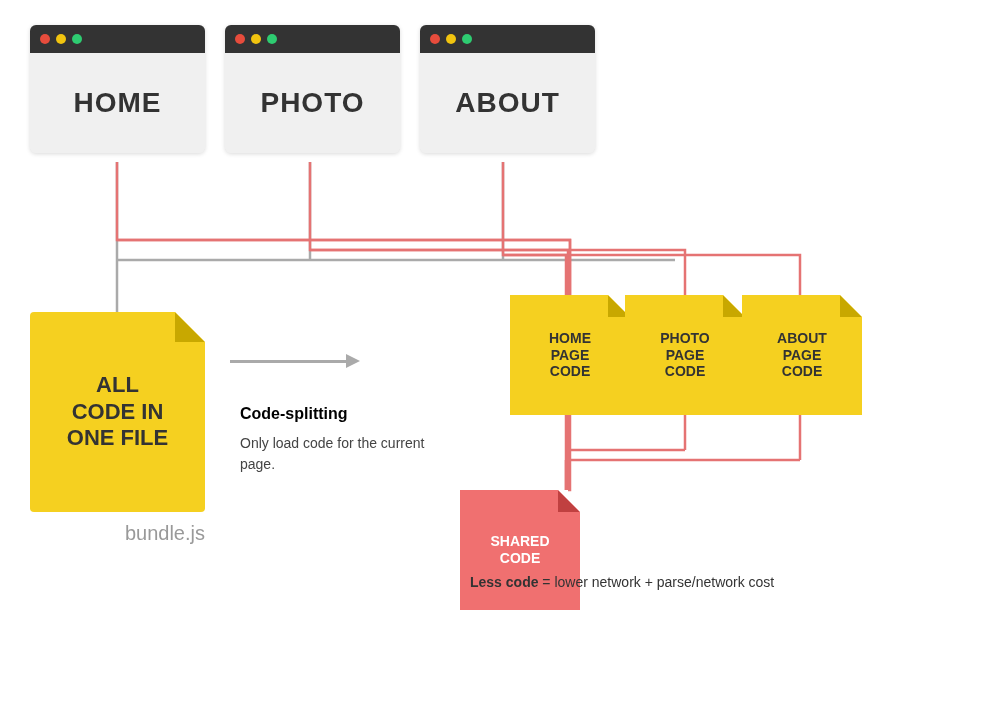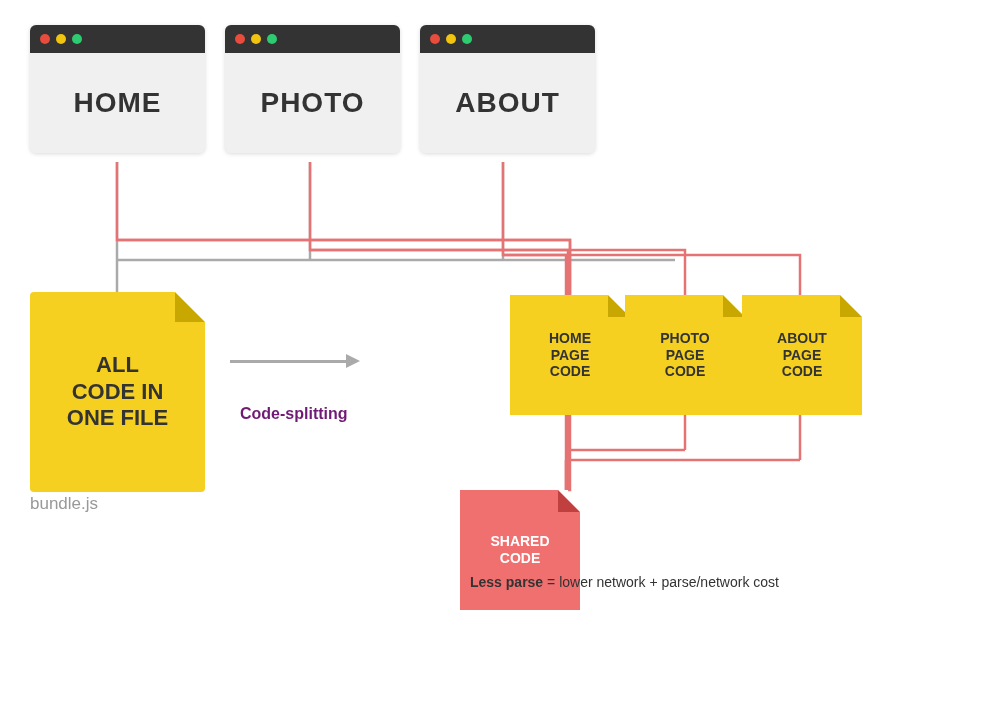--- a/index.html
+++ b/index.html
@@ -68,21 +68,21 @@
       font-size: 28px;
       font-weight: 900;
       color: #333;
       letter-spacing: 1px;
     }
 
     
     .all-code-file {
       position: absolute;
       left: 30px;
-      top: 292px;
+      top: 312px;
     }
 
     .file-shape {
       position: relative;
       display: flex;
       align-items: center;
       justify-content: center;
     }
 
     .file-shape.yellow-file {
@@ -156,24 +156,24 @@
       text-align: center;
       line-height: 1.2;
       z-index: 1;
     }
 
     .file-text.pink-text {
       color: #fff;
     }
 
     .bundle-label {
-      text-align: left;
+      text-align: right;
       color: #999;
-      font-size: 17px;
-      margin-top: 2px;
+      font-size: 20px;
+      margin-top: 10px;
     }
 
     
     .arrow-section {
       position: absolute;
       left: 230px;
       top: 360px;
     }
 
     .arrow-container {
@@ -203,21 +203,21 @@
     .text-block {
       position: absolute;
       left: 240px;
       top: 405px;
       width: 210px;
     }
 
     .text-block .title {
       font-size: 16px;
       font-weight: 900;
-      color: #701a75;
+      color: #000000;
       margin-bottom: 10px;
     }
 
     .text-block .description {
       font-size: 14px;
       color: #444;
       line-height: 1.5;
     }
 
     .shared-file-wrapper {
@@ -332,20 +332,21 @@
   </div>
 
   <div class="arrow-section">
     <div class="arrow-container">
       <div class="arrow-line"></div>
     </div>
   </div>
 
   <div class="text-block">
     <div class="title">Code-splitting</div>
+    <div class="description">Only load code for the current page.</div>
   </div>
 
   <div style="position:absolute; left: 510px; top: 295px;">
     <div class="file-shape yellow-small">
       <div class="file-text small">HOME<br>PAGE<br>CODE</div>
     </div>
   </div>
 
   <div style="position:absolute; left: 625px; top: 295px;">
     <div class="file-shape yellow-small">
@@ -359,16 +360,16 @@
     </div>
   </div>
 
   <div class="shared-file-wrapper">
     <div class="file-shape pink-small">
       <div class="file-text small pink-text">SHARED<br>CODE</div>
     </div>
   </div>
 
   <div class="bottom-note">
-    <span class="bold">Less parse</span><span> = lower network + parse/network cost</span>
+    <span class="bold">Less code</span><span> = lower network + parse/network cost</span>
   </div>
 
 </div>
 
 </body></html>

